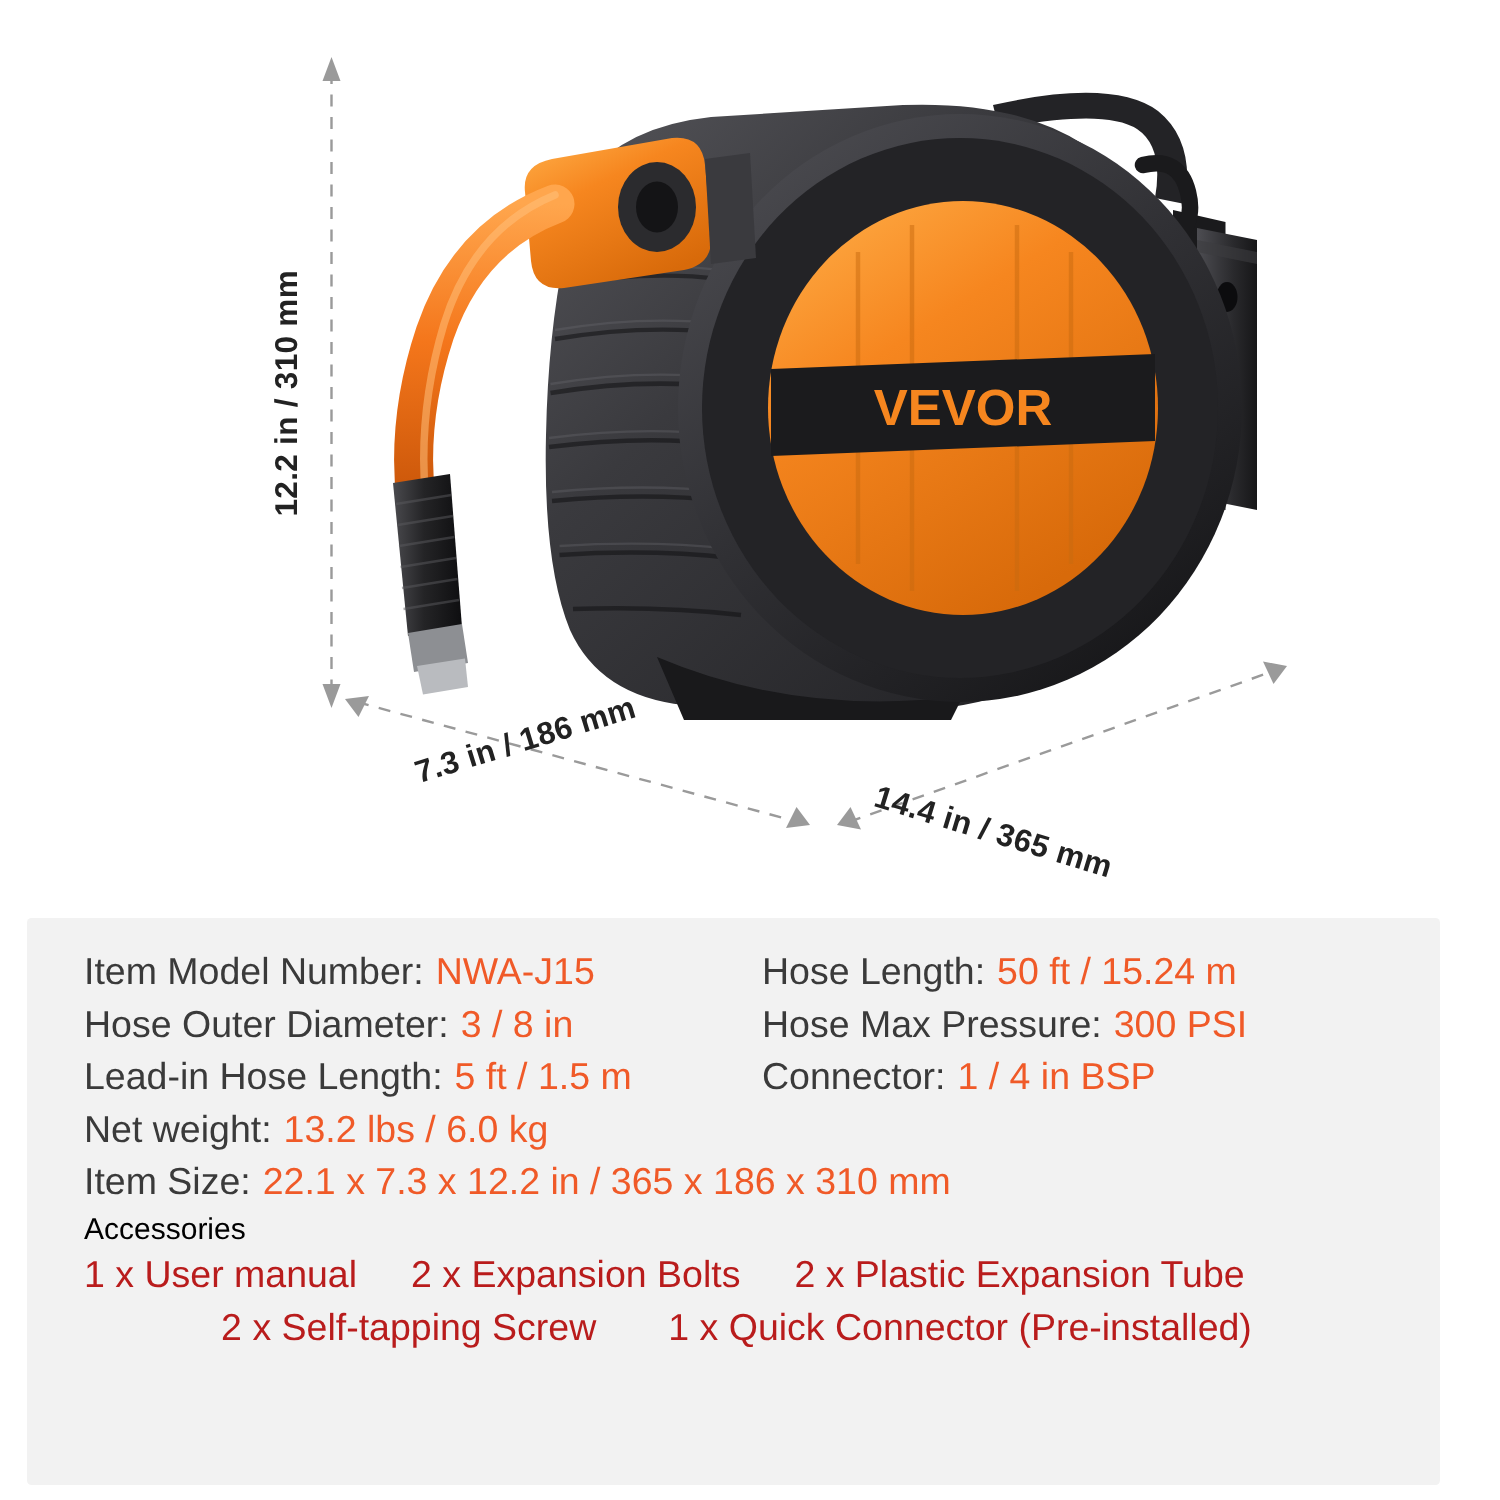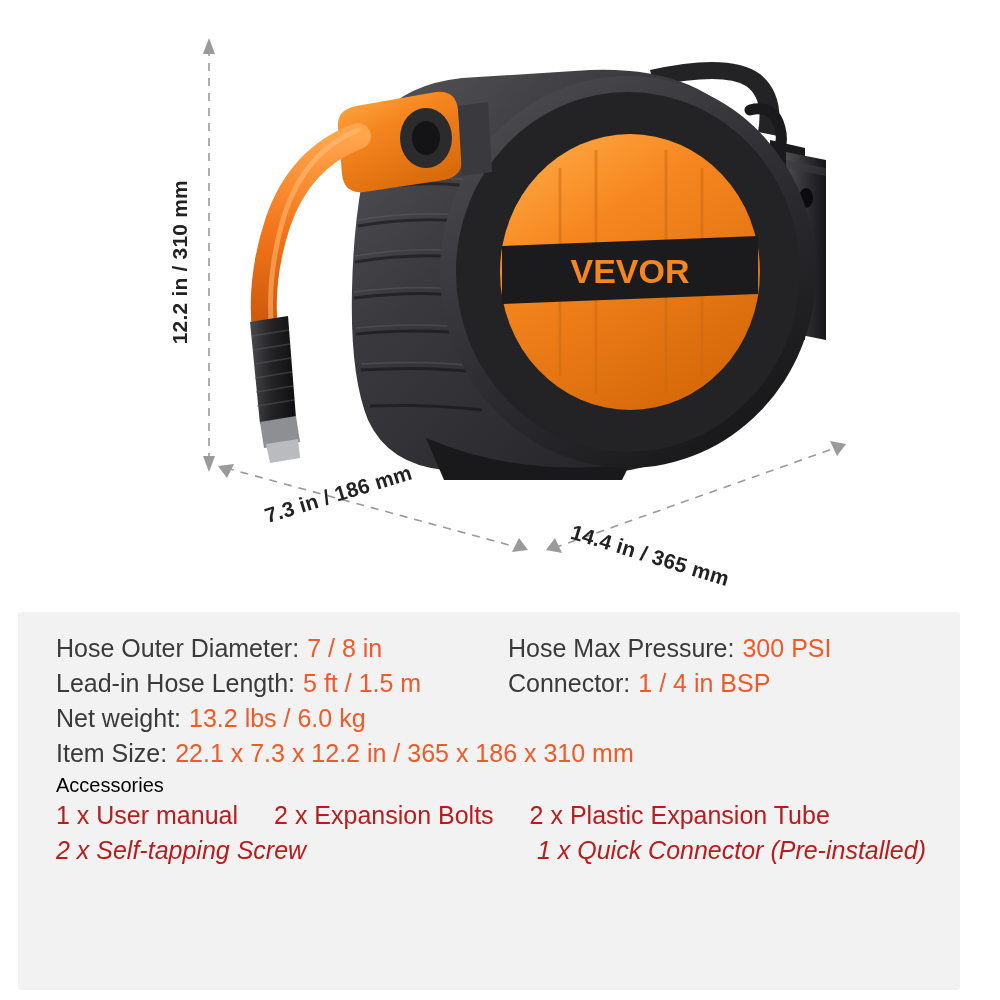--- a/index.html
+++ b/index.html
@@ -12,21 +12,21 @@
   #page {
     position: relative;
     width: 1000px; height: 1000px;
     overflow: hidden;
     background: #fff;
   }
 
   
   #product-area {
     position: absolute;
-    left: 0; top: 0;
+    left: 12px; top: 0;
     width: 860px; height: 600px;
   }
 
   
   #dim-svg {
     position: absolute;
     left: 0; top: 0;
     width: 1000px; height: 600px;
   }
 
@@ -97,21 +97,21 @@
     margin-bottom: 4px;
   }
   .acc-row {
     display: flex;
     margin-bottom: 6px;
     color: #b91c1c;
     font-size: 25px;
   }
   .acc-item { white-space: nowrap; }
   .acc-row .acc-item + .acc-item { margin-left: 36px; }
-  .acc-row.spread { justify-content: space-between; font-style: italic; }
+  .acc-row.spread { justify-content: center; }
   .acc-row.spread .acc-item:nth-child(2) { margin-left: 48px; }
 </style>
 </head>
 <body>
 
 <div id="page">
 
   <div id="product-area">
 
     <svg id="reel" viewBox="0 0 620 440">
@@ -250,25 +250,35 @@
       </g>
     </svg>
 
     <div class="dim-label" id="label-height">12.2 in / 310 mm</div>
     <div class="dim-label" id="label-depth">7.3 in / 186 mm</div>
     <div class="dim-label" id="label-width">14.4  in / 365 mm</div>
   </div>
 
   <div id="spec-panel">
 
+    <div class="spec-row">
+      <div class="spec-cell col1">
+        <span class="lbl">Item Model Number:</span>
+        <span class="val">NWA-J15</span>
+      </div>
+      <div class="spec-cell">
+        <span class="lbl">Hose Length:</span>
+        <span class="val">50 ft / 15.24 m</span>
+      </div>
+    </div>
 
     <div class="spec-row">
       <div class="spec-cell col1">
         <span class="lbl">Hose Outer Diameter:</span>
-        <span class="val">7 / 8 in</span>
+        <span class="val">3 / 8 in</span>
       </div>
       <div class="spec-cell">
         <span class="lbl">Hose Max Pressure:</span>
         <span class="val">300 PSI</span>
       </div>
     </div>
 
     <div class="spec-row">
       <div class="spec-cell col1">
         <span class="lbl">Lead-in Hose Length:</span>

